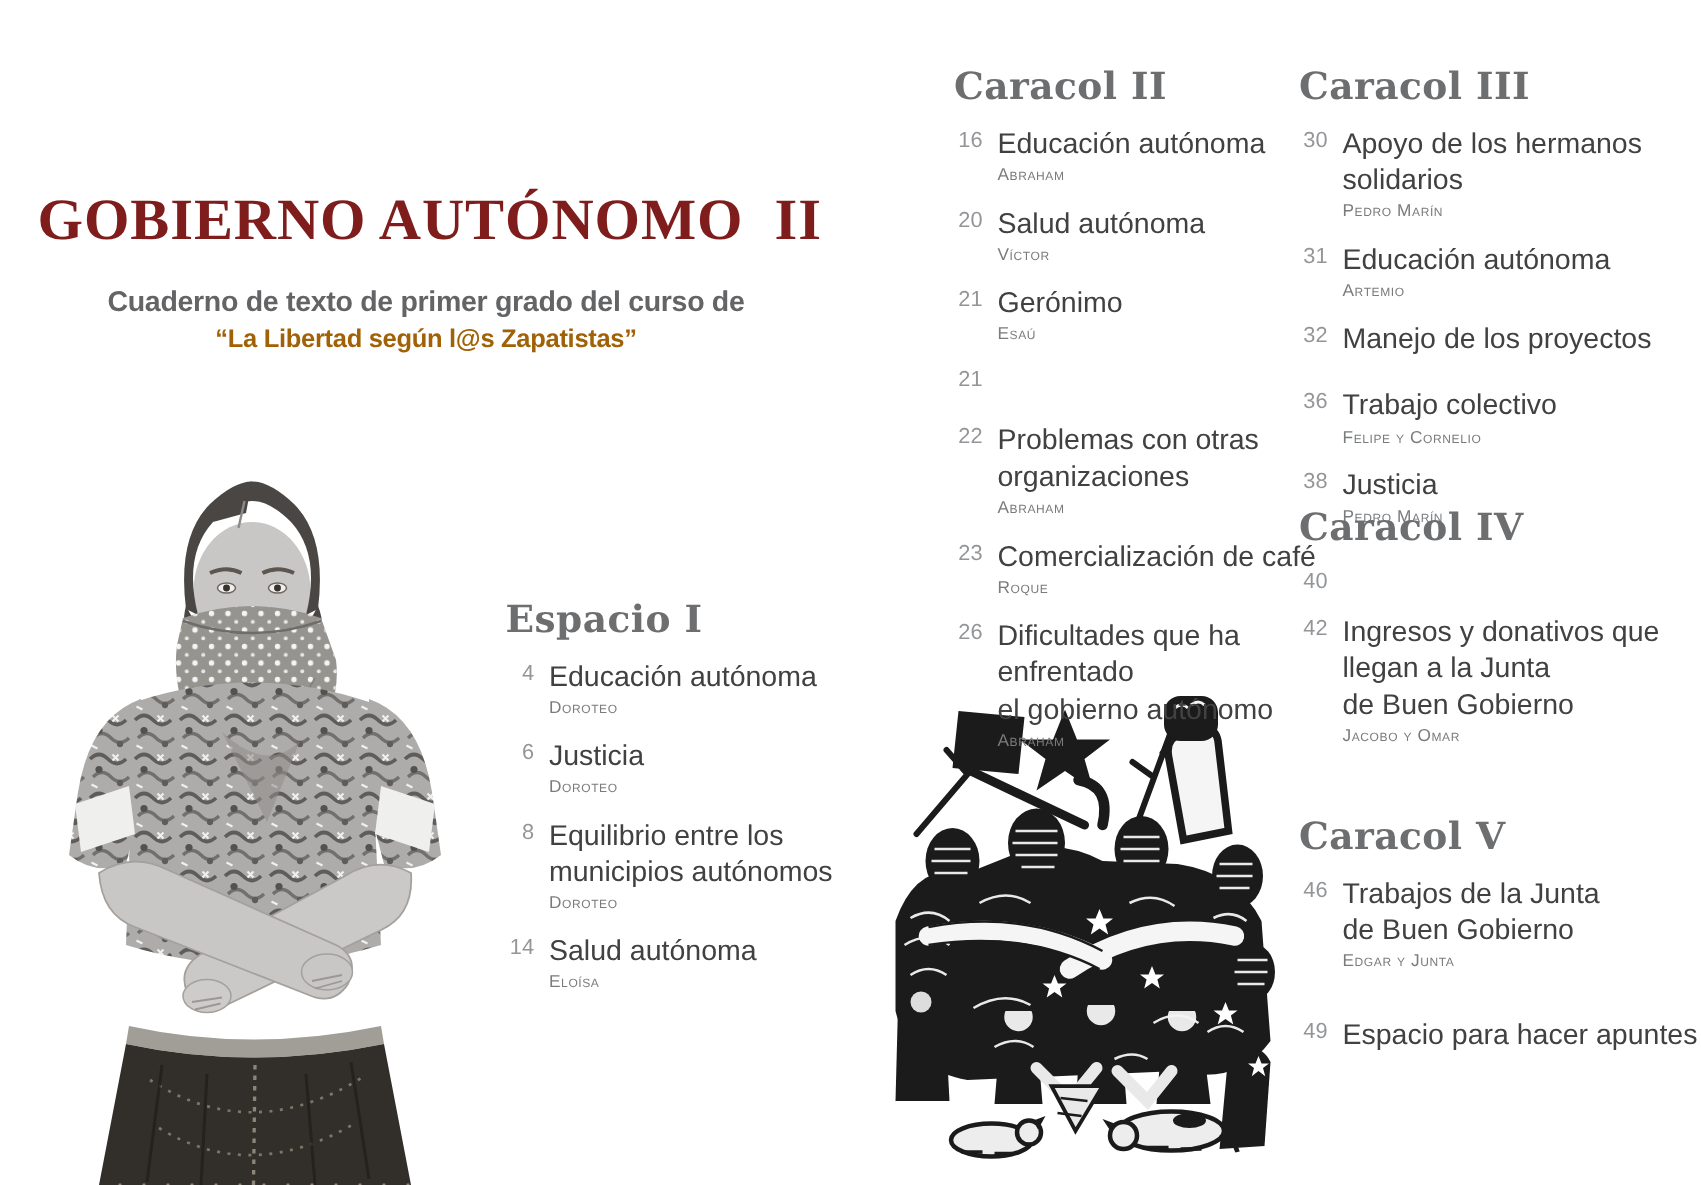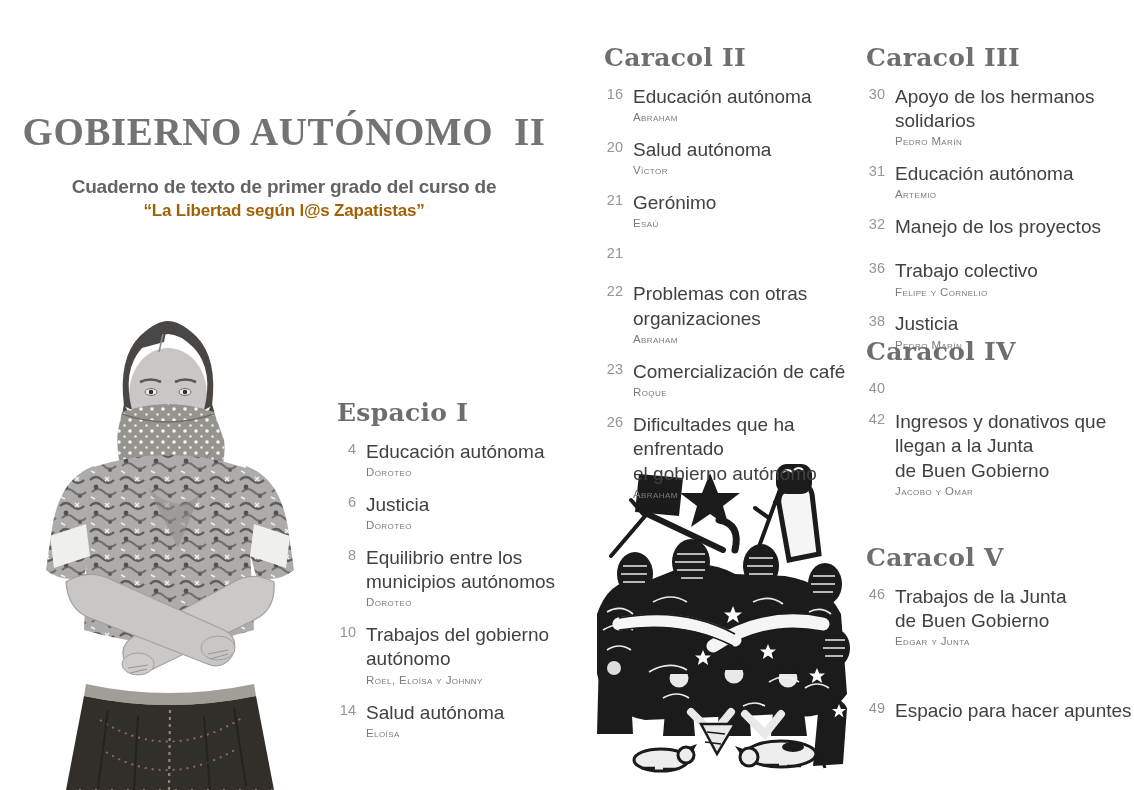--- a/index.html
+++ b/index.html
@@ -4,39 +4,39 @@
 <style>
   html,body{margin:0;padding:0;background:#ffffff;}
   .page{
     position:relative;width:1134px;height:790px;background:#ffffff;overflow:hidden;
     font-family:"Liberation Sans",sans-serif;color:#414042;
   }
   
   .title-block{position:absolute;left:10px;top:110px;width:548px;text-align:center;}
   .book-title{
     font-family:"Liberation Serif",serif;font-weight:bold;font-size:39px;
-    color:#737373;margin:0;letter-spacing:.6px;white-space:pre;line-height:1.15;
+    color:#7f1d1d;margin:15px;letter-spacing:.6px;white-space:pre;line-height:1.15;
   }
   .subtitle1{margin:21px 0 0;font-size:19px;font-weight:bold;color:#636466;letter-spacing:-.2px;}
   .subtitle2{margin:3px 0 0;font-size:17px;font-weight:bold;color:#a16207;letter-spacing:-.2px;}
 
   
   .toc-section{position:absolute;}
   .sec-1{left:337px;top:399px;width:222px;}
-  .sec-2{left:604px;top:44px;width:258px;}
+  .sec-2{left:636px;top:44px;width:258px;}
   .sec-3{left:866px;top:44px;width:266px;}
   .sec-4{left:866px;top:338px;width:266px;}
   .sec-5{left:866px;top:544px;width:266px;}
   .toc-heading{
     font-family:"DejaVu Serif","Liberation Serif",serif;font-weight:bold;
     font-size:25px;color:#6d6e70;margin:0 0 13px;letter-spacing:.3px;line-height:1.1;
   }
   .entry{display:flex;margin-bottom:13px;}
   .entry.mb-lg{margin-bottom:20px;}
-  .entry.gap-top{margin-top:50px;}
+  .entry.gap-top{margin-top:30px;}
   .num{
     flex:0 0 19px;text-align:right;margin-right:10px;
     font-size:14.5px;color:#939598;line-height:1.28;
   }
   .ebody{display:block;min-width:0;}
   .etitle{display:block;font-size:19px;color:#414042;line-height:1.28;white-space:pre-line;}
   .eauthor{
     display:block;font-size:11.5px;font-variant:small-caps;color:#7a7b7e;
     letter-spacing:.4px;margin-top:2px;line-height:1.2;
   }
@@ -228,28 +228,20 @@
     </div>
     <div class="entry">
       <span class="num">8</span>
       <span class="ebody">
         <span class="etitle">Equilibrio entre los
 municipios autónomos</span>
         <span class="eauthor">Doroteo</span>
       </span>
     </div>
     <div class="entry">
-      <span class="num">10</span>
-      <span class="ebody">
-        <span class="etitle">Trabajos del gobierno
-autónomo</span>
-        <span class="eauthor">Roel, Eloísa y Johnny</span>
-      </span>
-    </div>
-    <div class="entry">
       <span class="num">14</span>
       <span class="ebody">
         <span class="etitle">Salud autónoma</span>
         <span class="eauthor">Eloísa</span>
       </span>
     </div>
   </section>
 
   <section class="toc-section sec-2">
     <h2 class="toc-heading">Caracol II</h2>

